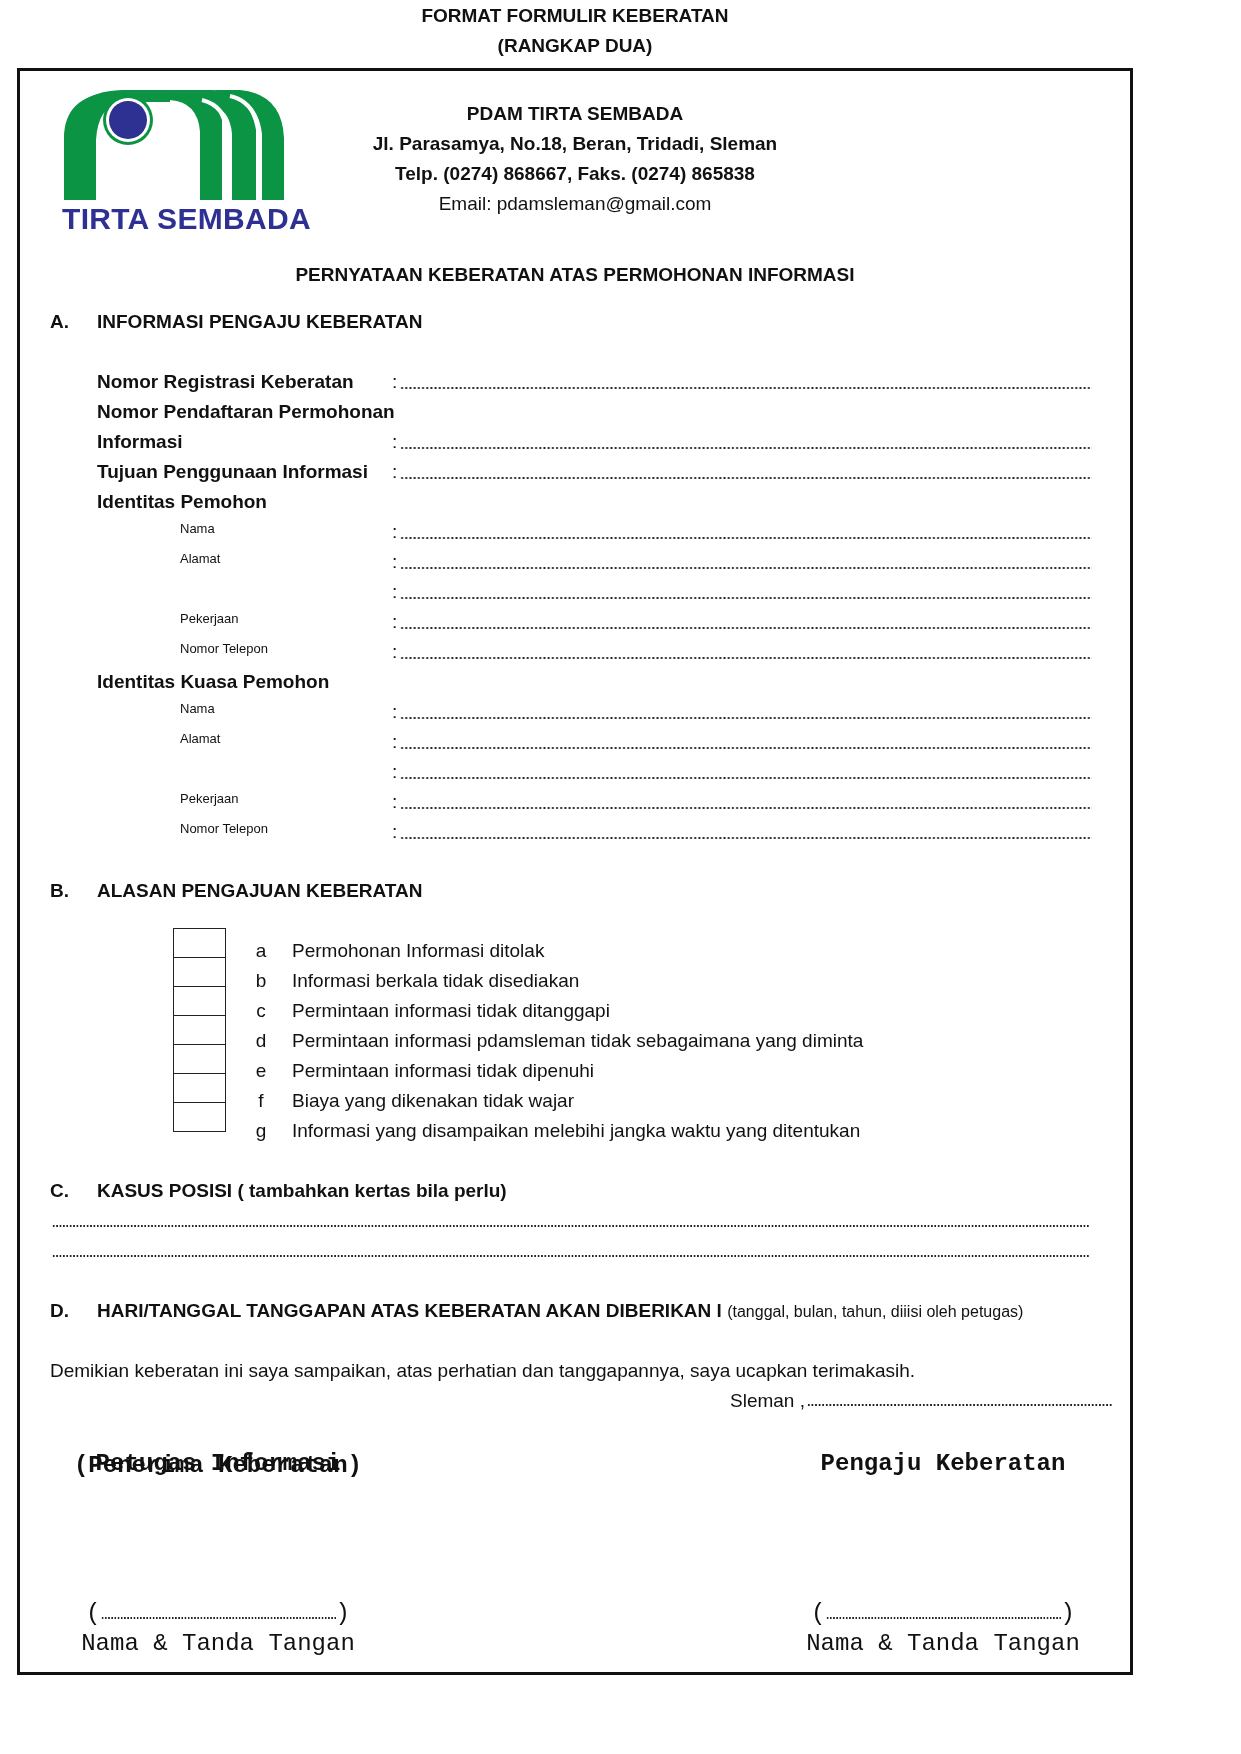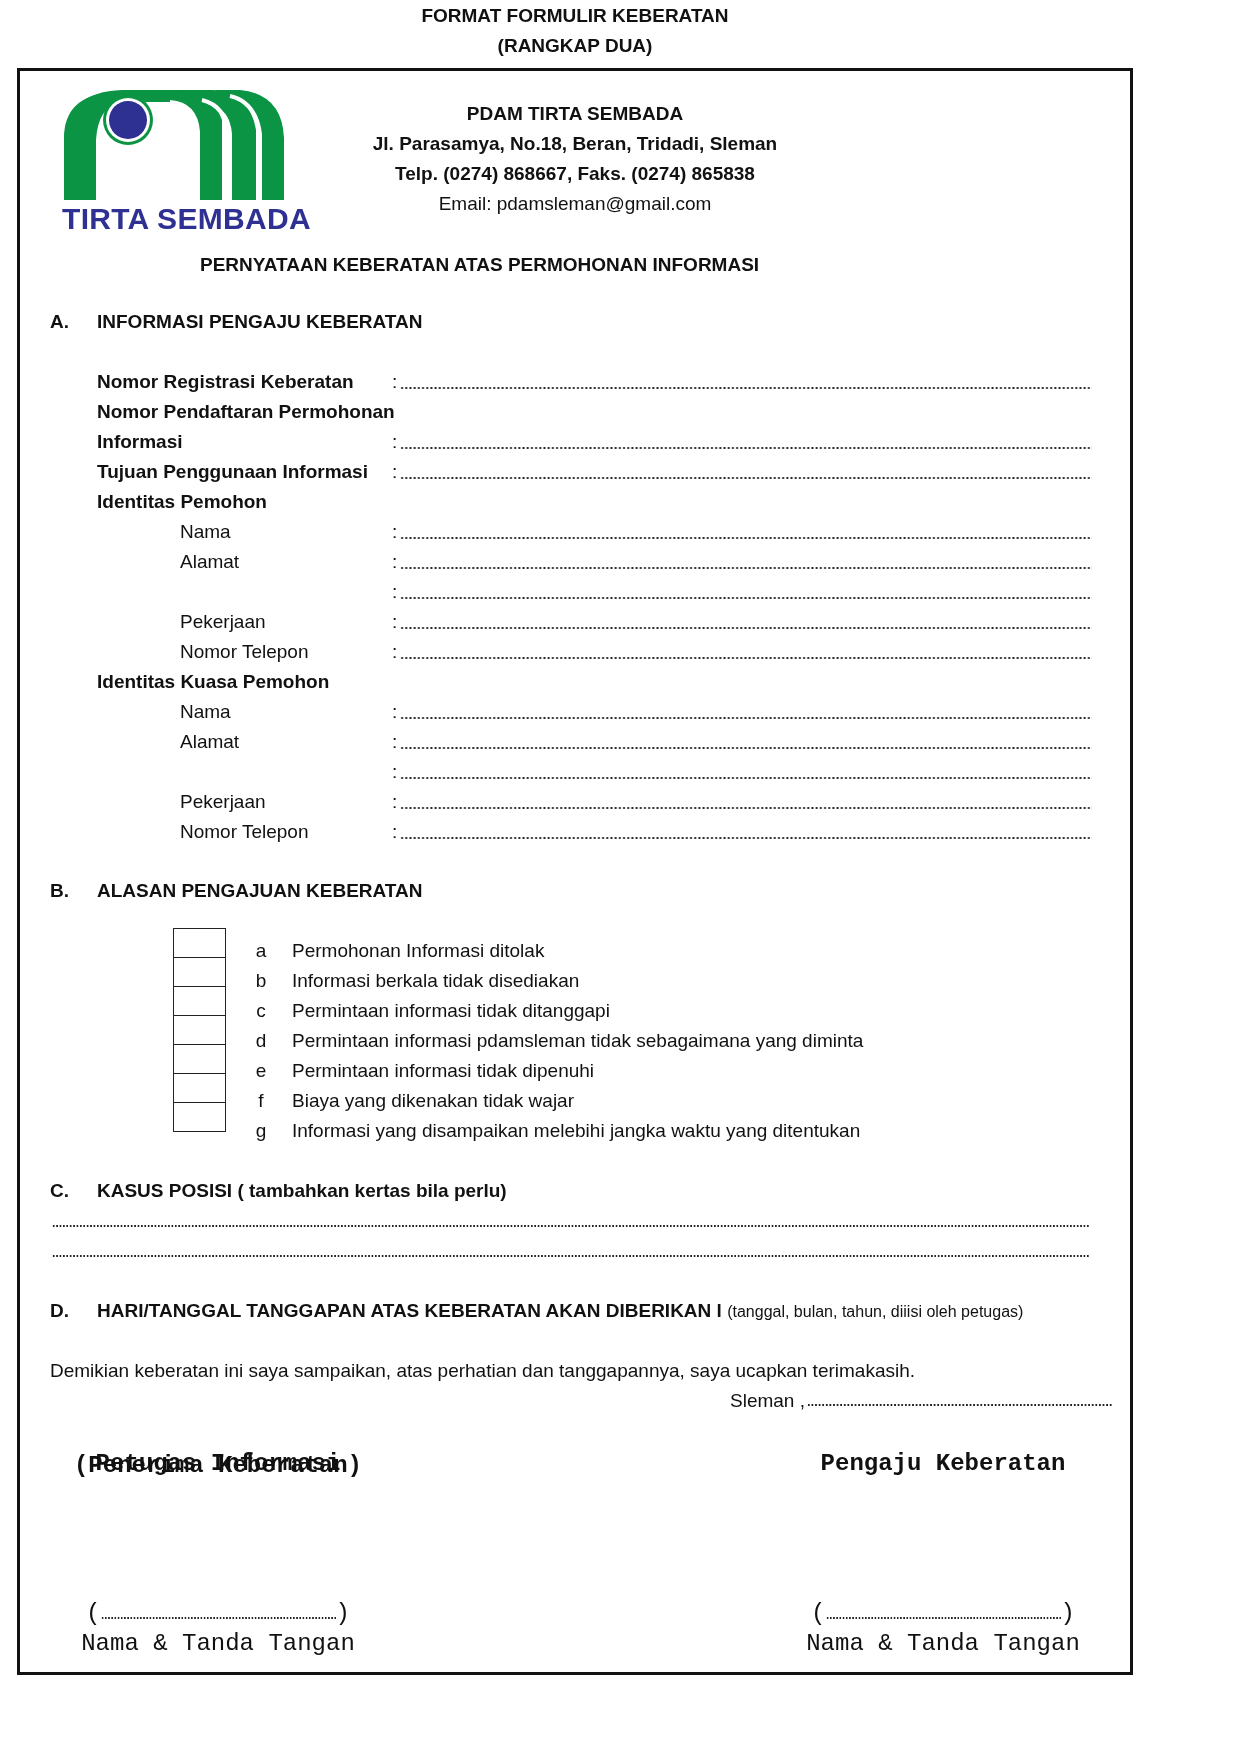--- a/index.html
+++ b/index.html
@@ -10,21 +10,21 @@
   .abs { position: absolute; white-space: nowrap; }
   .b { font-weight: bold; }
   .title { font-size: 19px; font-weight: bold; left: 0; width: 1150px; text-align: center; }
   .frame {
     position: absolute; left: 17px; top: 68px; width: 1110px; height: 1601px;
     border: 3px solid #111; box-sizing: content-box;
   }
   .hdr { left: 300px; width: 550px; text-align: center; font-size: 19px; }
   .txt { font-size: 19px; }
   .lbl { left: 97px; font-size: 19px; font-weight: bold; }
-  .sub { left: 180px; font-size: 19px; }
+  .sub { left: 180px; font-size: 13px; }
   .fill { left: 392px; width: 700px; height: 22px; font-size: 19px; overflow: hidden; }
   .fill .colon { position: absolute; left: 0; top: 0; }
   .fill .dots {
     position: absolute; left: 8px; right: 0; bottom: 4px; height: 2px;
     background-image: radial-gradient(circle, #222 0.9px, transparent 1.1px);
     background-size: 4.2px 2px; background-repeat: repeat-x;
   }
   .fullfill { left: 52px; width: 1038px; height: 6px;
     background-image: radial-gradient(circle, #222 0.8px, transparent 1px);
     background-size: 3.4px 6px; background-repeat: repeat-x;
@@ -77,21 +77,21 @@
     <circle cx="66" cy="30" r="19" fill="#2e3192"></circle>
   </svg>
   <div style="position:absolute; left:0; top:112px; width:224px; text-align:center; font-family:'Liberation Sans', sans-serif; font-weight:bold; font-size:30px; color:#2e3192; letter-spacing:0.3px;">TIRTA SEMBADA</div>
 </div>
 
 <div class="abs hdr b" style="top:103px;">PDAM TIRTA SEMBADA</div>
 <div class="abs hdr b" style="top:133px;">Jl. Parasamya, No.18, Beran, Tridadi, Sleman</div>
 <div class="abs hdr b" style="top:163px;">Telp. (0274) 868667, Faks. (0274) 865838</div>
 <div class="abs hdr" style="top:193px;">Email:  pdamsleman@gmail.com</div>
 
-<div class="abs b" style="top:254px; left:200px; width:750px; text-align:left; font-size:19px;">PERNYATAAN KEBERATAN ATAS PERMOHONAN INFORMASI</div>
+<div class="abs b" style="top:264px; left:200px; width:750px; text-align:center; font-size:19px;">PERNYATAAN KEBERATAN ATAS PERMOHONAN INFORMASI</div>
 
 <div class="abs secletter" style="top:311px;">A.</div>
 <div class="abs sectitle" style="top:311px;">INFORMASI PENGAJU KEBERATAN</div>
 
 <div class="abs lbl" style="top:371px;">Nomor Registrasi Keberatan</div>
 <div class="abs fill" style="top:371px;">
     <span class="colon">:</span>
     <span class="dots"></span>
   </div>
 

